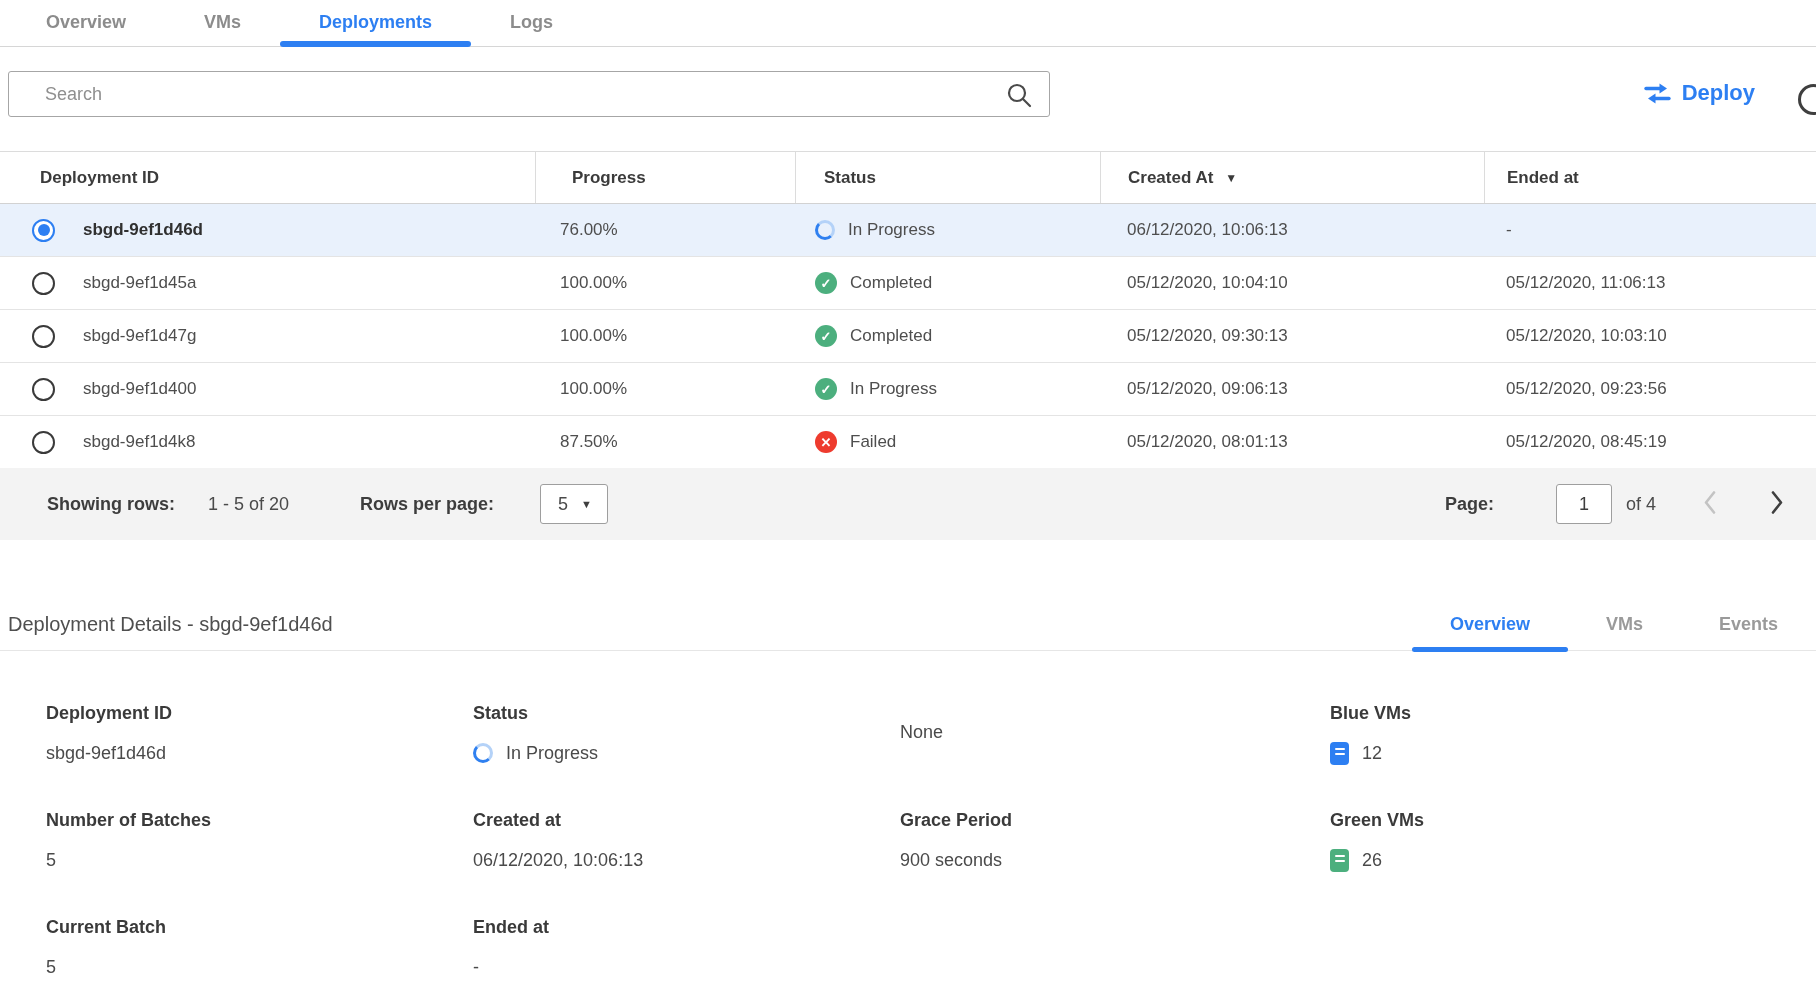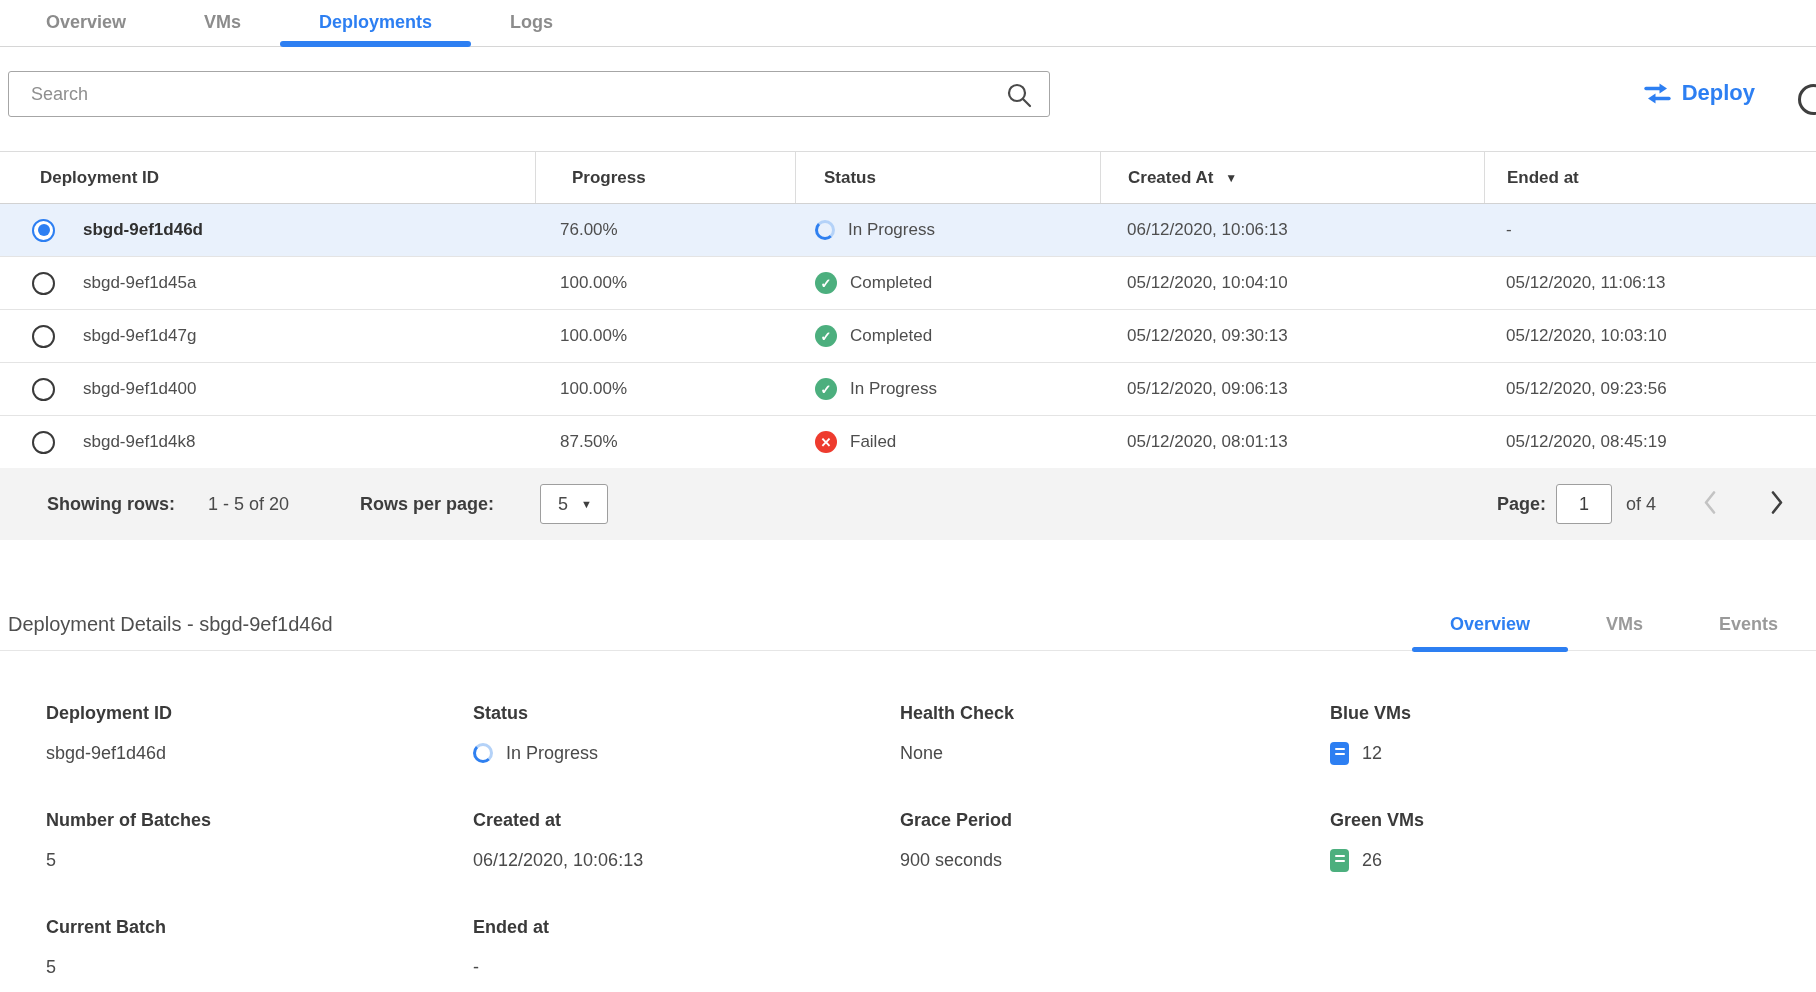--- a/index.html
+++ b/index.html
@@ -13,21 +13,21 @@
   .tab { position:relative; padding:0 39px; line-height:45px; font-size:18px;
          font-weight:700; color:#8c8c8c; cursor:pointer; white-space:nowrap; }
   .tab.active { color:#2d7ff2; }
   .tab.active::after { content:''; position:absolute; left:0; right:0; bottom:-1px;
          height:6px; background:#2d7ff2; border-radius:3px; }
 
   
   .search-wrap { position:absolute; top:71px; left:8px; width:1042px; height:46px; }
   .search-input { width:100%; height:100%; border:1.5px solid #a6a6a6; border-radius:3px;
          font-family:"Liberation Sans",sans-serif; font-size:18px; color:#a16207;
-         padding:0 60px 0 22px; outline:none; background:#fff; }
+         padding:0 60px 0 36px; outline:none; background:#fff; }
   .search-input::placeholder { color:#8f8f8f; }
   .search-icon { position:absolute; right:18px; top:11px; }
   .deploy-btn { position:absolute; top:80px; right:61px; display:flex; align-items:center;
          gap:11px; color:#2d7ff2; font-size:22px; font-weight:700; cursor:pointer;
          background:none; border:none; font-family:inherit; }
   .refresh-icon { position:absolute; top:84px; right:-13px; width:31px; height:31px;
          border:3.5px solid #3f3f3f; border-radius:50%; }
 
   
   .table { position:absolute; top:151px; left:0; width:100%; }
@@ -72,21 +72,21 @@
          background:#f3f3f3; font-size:18px; color:#4a4a4a; }
   .tfoot > * { position:absolute; top:50%; transform:translateY(-50%); }
   .f-bold { font-weight:700; color:#3d3d3d; }
   .f-showing-label { left:47px; }
   .f-showing-value { left:208px; }
   .f-rpp-label { left:360px; }
   .f-rpp-select { left:540px; width:68px; height:40px; background:#fff;
          border:1px solid #9e9e9e; border-radius:3px; display:flex; align-items:center;
          padding-left:17px; gap:13px; cursor:pointer; }
   .caret-down { font-size:11px; color:#3f3f3f; }
-  .f-page-label { left:1497px; }
+  .f-page-label { left:1445px; }
   .f-page-input { left:1556px; width:56px; height:40px; border:1px solid #9e9e9e;
          border-radius:3px; background:#fff; text-align:center; font-size:18px;
          color:#3d3d3d; font-family:inherit; outline:none; }
   .f-page-total { left:1626px; }
   .f-prev { left:1702px; background:none; border:none; cursor:default; }
   .f-next { left:1770px; background:none; border:none; cursor:pointer; }
 
   
   .details-head { position:absolute; top:600px; left:0; width:100%; height:51px;
          border-bottom:1px solid #e6e6e6; }
@@ -274,21 +274,20 @@
     </div>
   </div>
     <div class="dcell">
     <div class="dlabel">Status</div>
     <div class="dvalue">
       <span class="sicon spinner"></span>
       <span>In Progress</span>
     </div>
   </div>
     <div class="dcell">
-    <div class="dlabel">Health Check</div>
     <div class="dvalue">
 
       <span>None</span>
     </div>
   </div>
     <div class="dcell">
     <div class="dlabel">Blue VMs</div>
     <div class="dvalue">
       <span class="vmicon blue"></span>
       <span>12</span>

